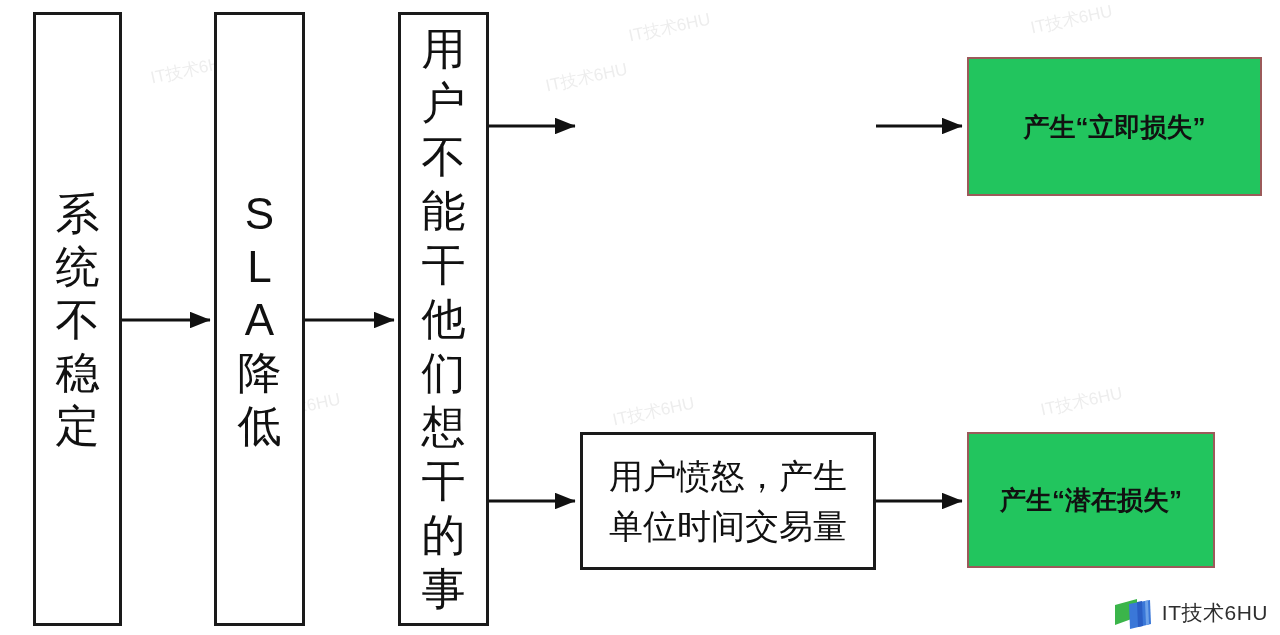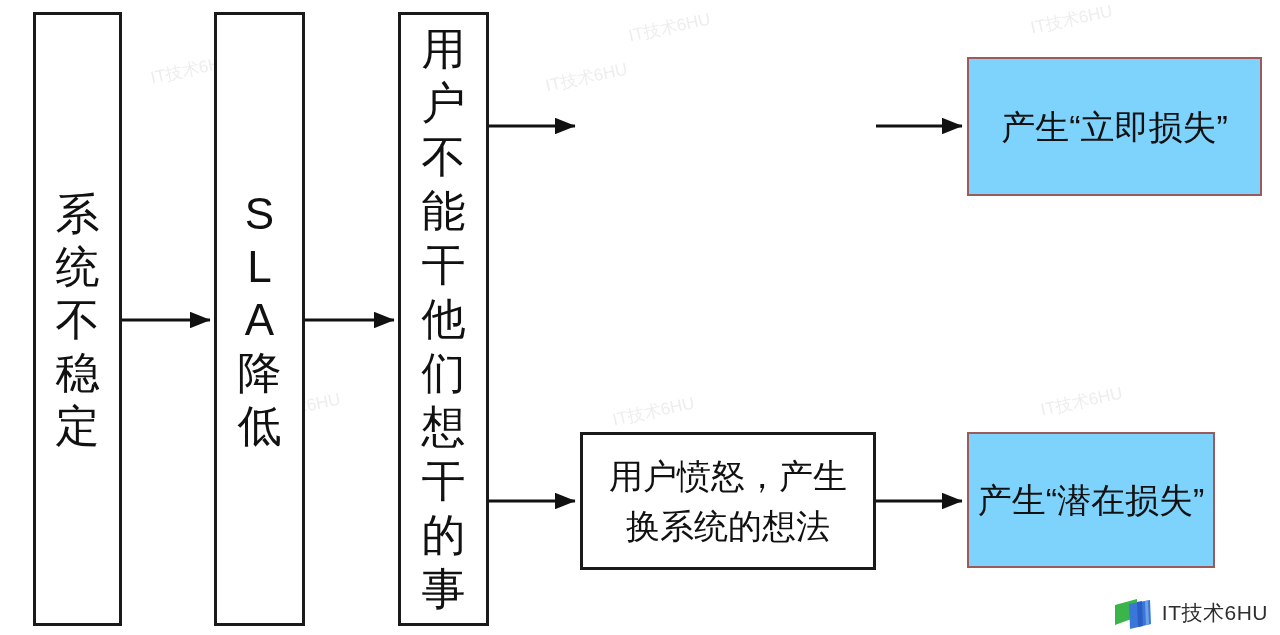--- a/index.html
+++ b/index.html
@@ -30,24 +30,24 @@
     line-height: 53px;
     letter-spacing: 0;
   }
   .v-node.tall-text { line-height: 54px; }
   .h-node {
     font-size: 34px;
     font-weight: 500;
     line-height: 50px;
   }
   .loss-node {
-    background: #7dd3fc;
+    background: #22c55e;
     border: 2px solid #9c5a5a;
-    font-size: 34px;
-    font-weight: 400;
+    font-size: 26px;
+    font-weight: 700;
     line-height: 44px;
   }
   .arrow-layer {
     position: absolute;
     left: 0; top: 0;
     width: 1280px;
     height: 635px;
     pointer-events: none;
   }
   .watermark {
@@ -119,21 +119,21 @@
 干
 他
 们
 想
 干
 的
 事</div>
 
 
   <div class="node h-node" style="left:580px; top:432px; width:296px; height:138px;">用户愤怒，产生
-换系统的想法</div>
+单位时间交易量</div>
 
   <div class="node loss-node" style="left:967px; top:57px; width:295px; height:139px;">产生“立即损失”</div>
 
   <div class="node loss-node" style="left:967px; top:432px; width:248px; height:136px;">产生“潜在损失”</div>
 
   <div class="brand">
     <svg width="42" height="32" viewBox="0 0 42 32" xmlns="http://www.w3.org/2000/svg">
       <polygon points="1,8 23,2 23,20 1,28" fill="#3bb54a"></polygon>
       <polygon points="15,7 36,3 37,27 16,32" fill="#3a77d8"></polygon>
       <polygon points="23,5 28,4 29,29 24,30" fill="#2a5ec4"></polygon>

